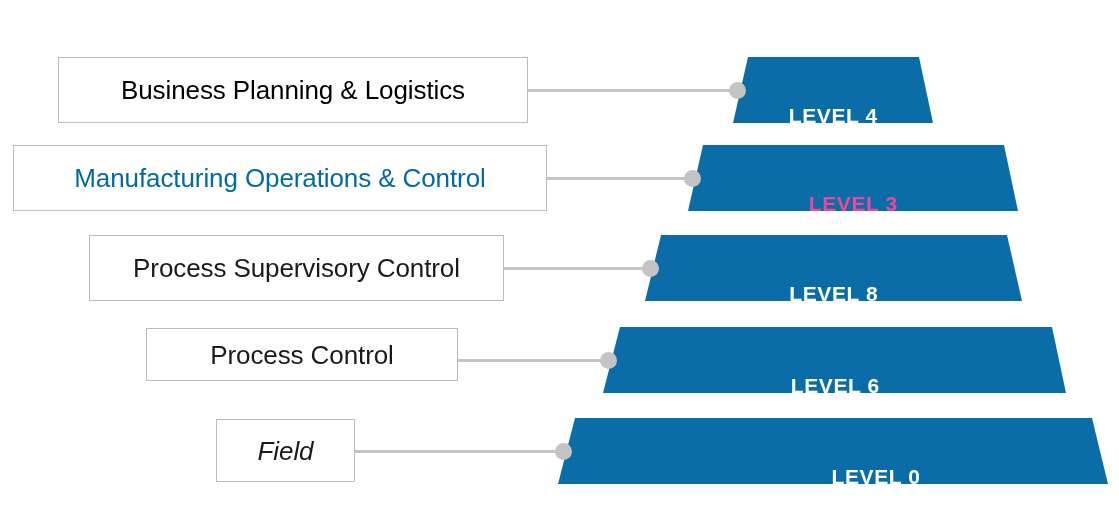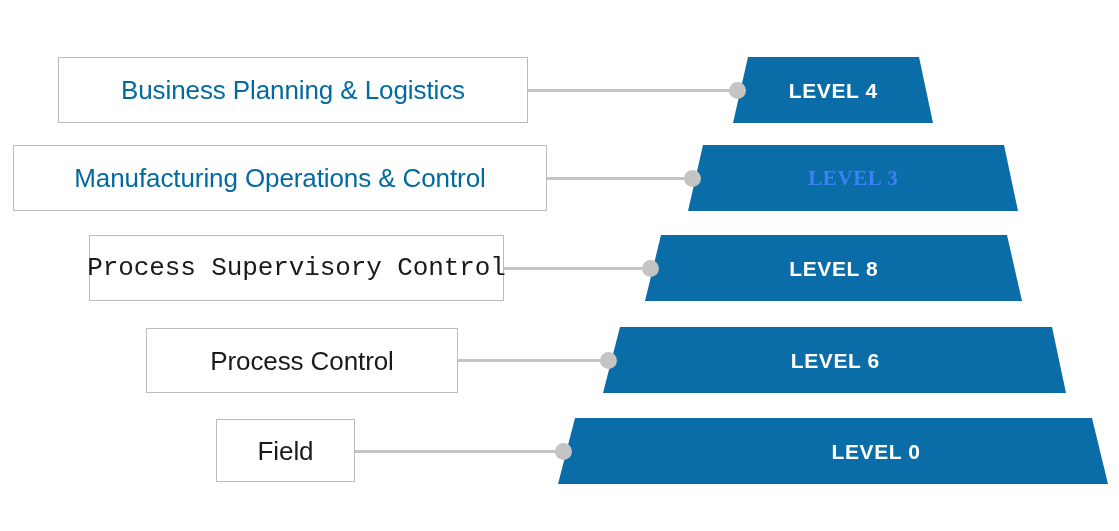--- a/index.html
+++ b/index.html
@@ -53,20 +53,21 @@
   }
   .band-text {
     position: absolute;
     color: #ffffff;
     font-size: 21px;
     font-weight: bold;
     letter-spacing: 0.6px;
     line-height: 1;
     white-space: nowrap;
     transform: translate(-50%, -50%);
+    margin-top: 25px;
   }
 
   #pyramid-svg {
     position: absolute;
     left: 0;
     top: 0;
     width: 1119px;
     height: 531px;
     pointer-events: none;
   }
@@ -82,32 +83,32 @@
       <polygon points="703,145 1004,145 1018,211 688,211" fill="#0a6da8"></polygon>
       <polygon points="661,235 1007,235 1022,301 645,301" fill="#0a6da8"></polygon>
       <polygon points="620,327 1052,327 1066,393 603,393" fill="#0a6da8"></polygon>
       <polygon points="575,418 1092,418 1108,484 558,484" fill="#0a6da8"></polygon>
     </svg>
 
   <div id="overlay">
       <div class="band-text" style="left: 833.25px; top: 90px; color: rgb(255, 255, 255);">LEVEL 4</div>
       <div class="connector-line" style="left: 528px; width: 212px; top: 88.5px; background: rgb(196, 196, 196);"></div>
       <div class="connector-dot" style="left: 728.5px; top: 81.5px; background: rgb(196, 196, 196);"></div>
-      <div class="label-box" style="left: 58px; top: 57px; width: 470px; height: 66px; border-color: rgb(188, 188, 188); background: rgb(255, 255, 255); color: #0369a1;">Business Planning &amp; Logistics</div>
-      <div class="band-text" style="left: 853.25px; top: 178px; color: #3b82f6; font-family: Liberation Serif, serif;">LEVEL 3</div>
+      <div class="label-box" style="left: 58px; top: 57px; width: 470px; height: 66px; border-color: rgb(188, 188, 188); background: rgb(255, 255, 255); color: #000000;">Business Planning &amp; Logistics</div>
+      <div class="band-text" style="left: 853.25px; top: 178px; color: #ec4899;">LEVEL 3</div>
       <div class="connector-line" style="left: 547px; width: 148px; top: 176.5px; background: rgb(196, 196, 196);"></div>
       <div class="connector-dot" style="left: 683.5px; top: 169.5px; background: rgb(196, 196, 196);"></div>
       <div class="label-box" style="left: 13px; top: 145px; width: 534px; height: 66px; border-color: rgb(188, 188, 188); background: rgb(255, 255, 255); color: #0369a1;">Manufacturing Operations &amp; Control</div>
       <div class="band-text" style="left: 833.75px; top: 268px; color: rgb(255, 255, 255);">LEVEL 8</div>
       <div class="connector-line" style="left: 504px; width: 149px; top: 266.5px; background: rgb(196, 196, 196);"></div>
       <div class="connector-dot" style="left: 641.5px; top: 259.5px; background: rgb(196, 196, 196);"></div>
-      <div class="label-box" style="left: 89px; top: 235px; width: 415px; height: 66px; border-color: rgb(188, 188, 188); background: rgb(255, 255, 255); color: rgb(26, 26, 26); font-family: Liberation Mono, monospace;">Process Supervisory Control</div>
+      <div class="label-box" style="left: 89px; top: 235px; width: 415px; height: 66px; border-color: rgb(188, 188, 188); background: rgb(255, 255, 255); color: rgb(26, 26, 26);">Process Supervisory Control</div>
       <div class="band-text" style="left: 835.25px; top: 360px; color: rgb(255, 255, 255);">LEVEL 6</div>
       <div class="connector-line" style="left: 458px; width: 153px; top: 358.5px; background: rgb(196, 196, 196);"></div>
       <div class="connector-dot" style="left: 599.5px; top: 351.5px; background: rgb(196, 196, 196);"></div>
-      <div class="label-box" style="left: 146px; top: 328px; width: 312px; height: 65px; border-color: rgb(188, 188, 188); background: rgb(255, 255, 255); color: rgb(26, 26, 26);">Process Control</div>
+      <div class="label-box" style="left: 146px; top: 328px; width: 312px; height: 53px; border-color: rgb(188, 188, 188); background: rgb(255, 255, 255); color: rgb(26, 26, 26);">Process Control</div>
       <div class="band-text" style="left: 876px; top: 451px; color: rgb(255, 255, 255);">LEVEL 0</div>
       <div class="connector-line" style="left: 355px; width: 211px; top: 449.5px; background: rgb(196, 196, 196);"></div>
       <div class="connector-dot" style="left: 554.5px; top: 442.5px; background: rgb(196, 196, 196);"></div>
-      <div class="label-box" style="left: 216px; top: 419px; width: 139px; height: 63px; border-color: rgb(188, 188, 188); background: rgb(255, 255, 255); color: rgb(26, 26, 26);">Field</div>
+      <div class="label-box" style="left: 216px; top: 419px; width: 139px; height: 63px; border-color: rgb(188, 188, 188); background: rgb(255, 255, 255); color: rgb(26, 26, 26); font-style: italic;">Field</div>
     </div>
 
 </div>
 
 </body></html>

